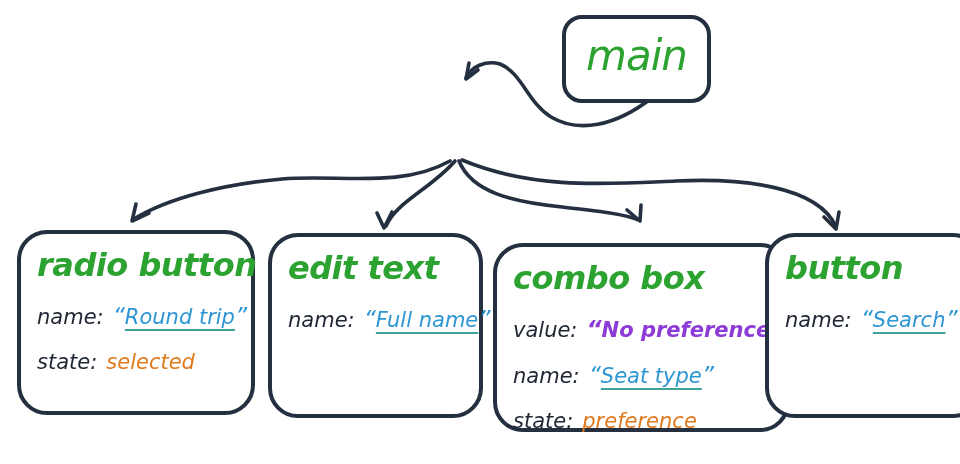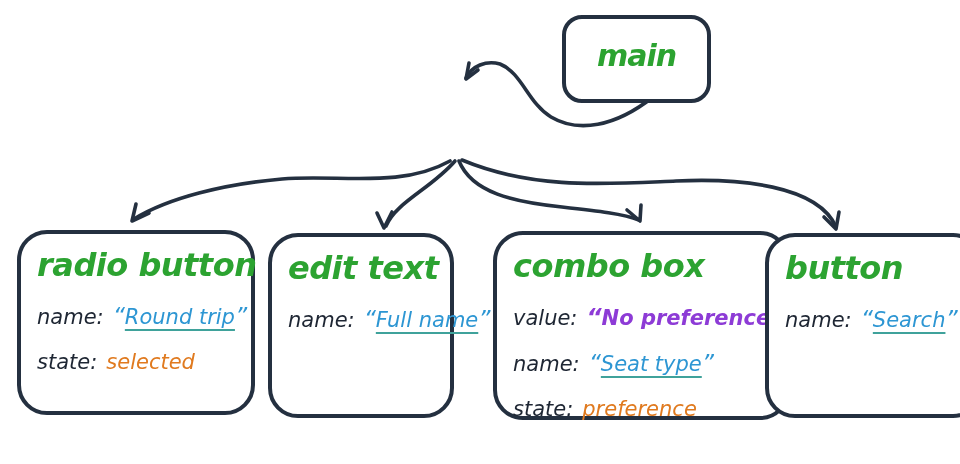--- a/index.html
+++ b/index.html
@@ -18,33 +18,33 @@
 
   #edges{position:absolute;left:0;top:0;width:960px;height:464px;}
   #edges path{fill:none;stroke:var(--ink);stroke-width:3.6;stroke-linecap:round;stroke-linejoin:round;}
 
   .node{
     position:absolute;background:#fff;border:4px solid var(--ink);
     display:flex;align-items:center;justify-content:center;
     border-radius:18px;
   }
   .node .nlabel{
-    color:var(--green);font-size:30px;font-weight:bold;font-style:italic;
+    color:var(--green);font-size:42px;font-weight:normal;font-style:italic;
     letter-spacing:-1px;line-height:1;padding-bottom:6px;
   }
   #node-main{left:562px;top:15px;width:141px;height:80px;border-radius:20px;}
   #node-form{left:400px;top:82px;width:123px;height:76px;border-radius:16px;}
 
   .card{
     position:absolute;background:#fff;border:4px solid var(--ink);
     border-radius:30px;box-sizing:border-box;padding:11px 31px 0 16px;
   }
   #card-radio {left:17px; top:230px;width:238px;height:185px;}
-  #card-edit  {left:268px;top:233px;width:186px;height:185px;}
-  #card-combo {left:493px;top:231px;width:297px;height:189px;}
+  #card-edit  {left:268px;top:233px;width:215px;height:185px;}
+  #card-combo {left:493px;top:243px;width:297px;height:189px;}
   #card-button{left:765px;top:233px;width:218px;height:185px;}
 
   .card-title{
     color:var(--green);font-size:32px;font-weight:bold;font-style:italic;
     letter-spacing:-0.5px;line-height:1.3;white-space:nowrap;
   }
   .prop{margin-top:13px;font-size:21px;font-style:italic;line-height:32px;white-space:nowrap;}
   .pkey{color:var(--label);margin-right:9px;}
   .pval.v-name{color:var(--blue);}
   .pval.v-name .uword{

